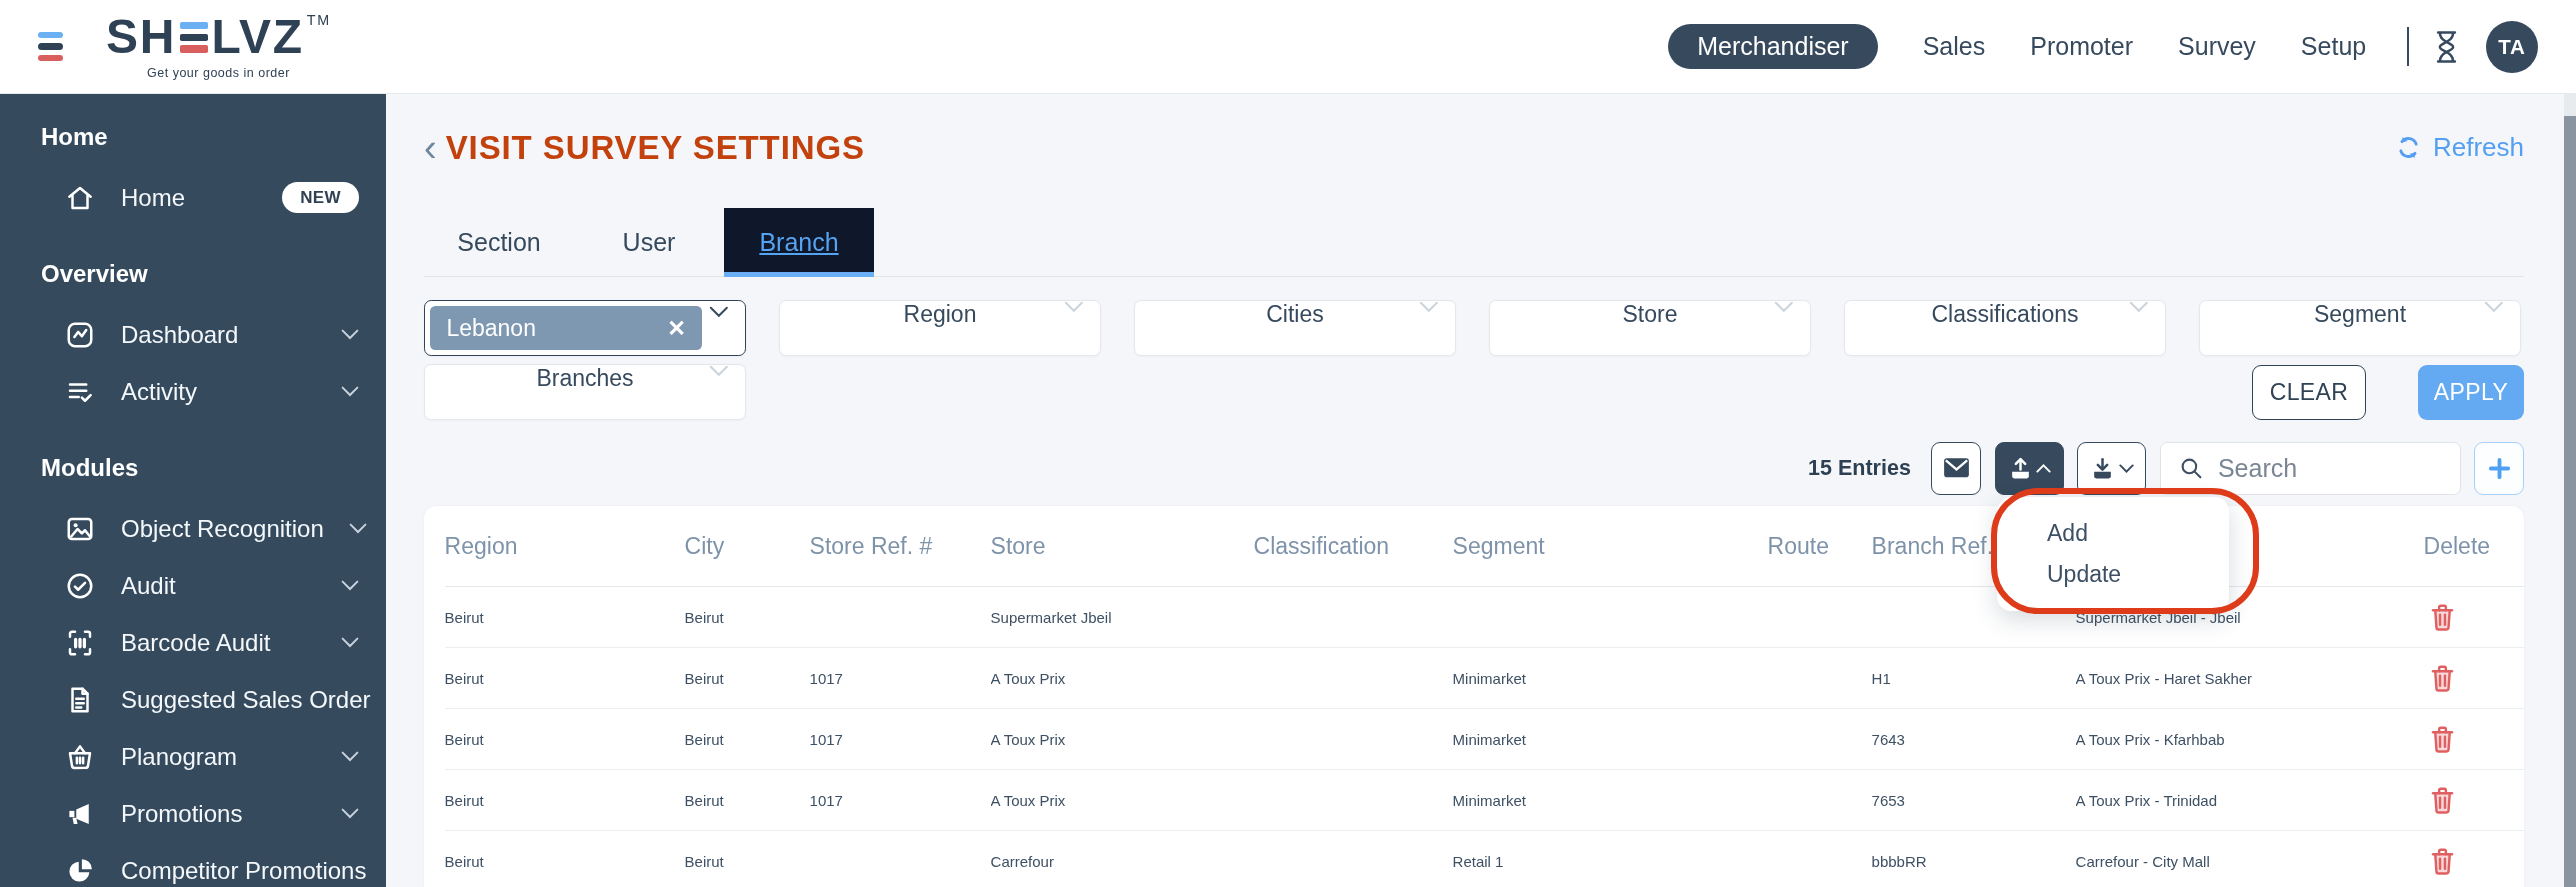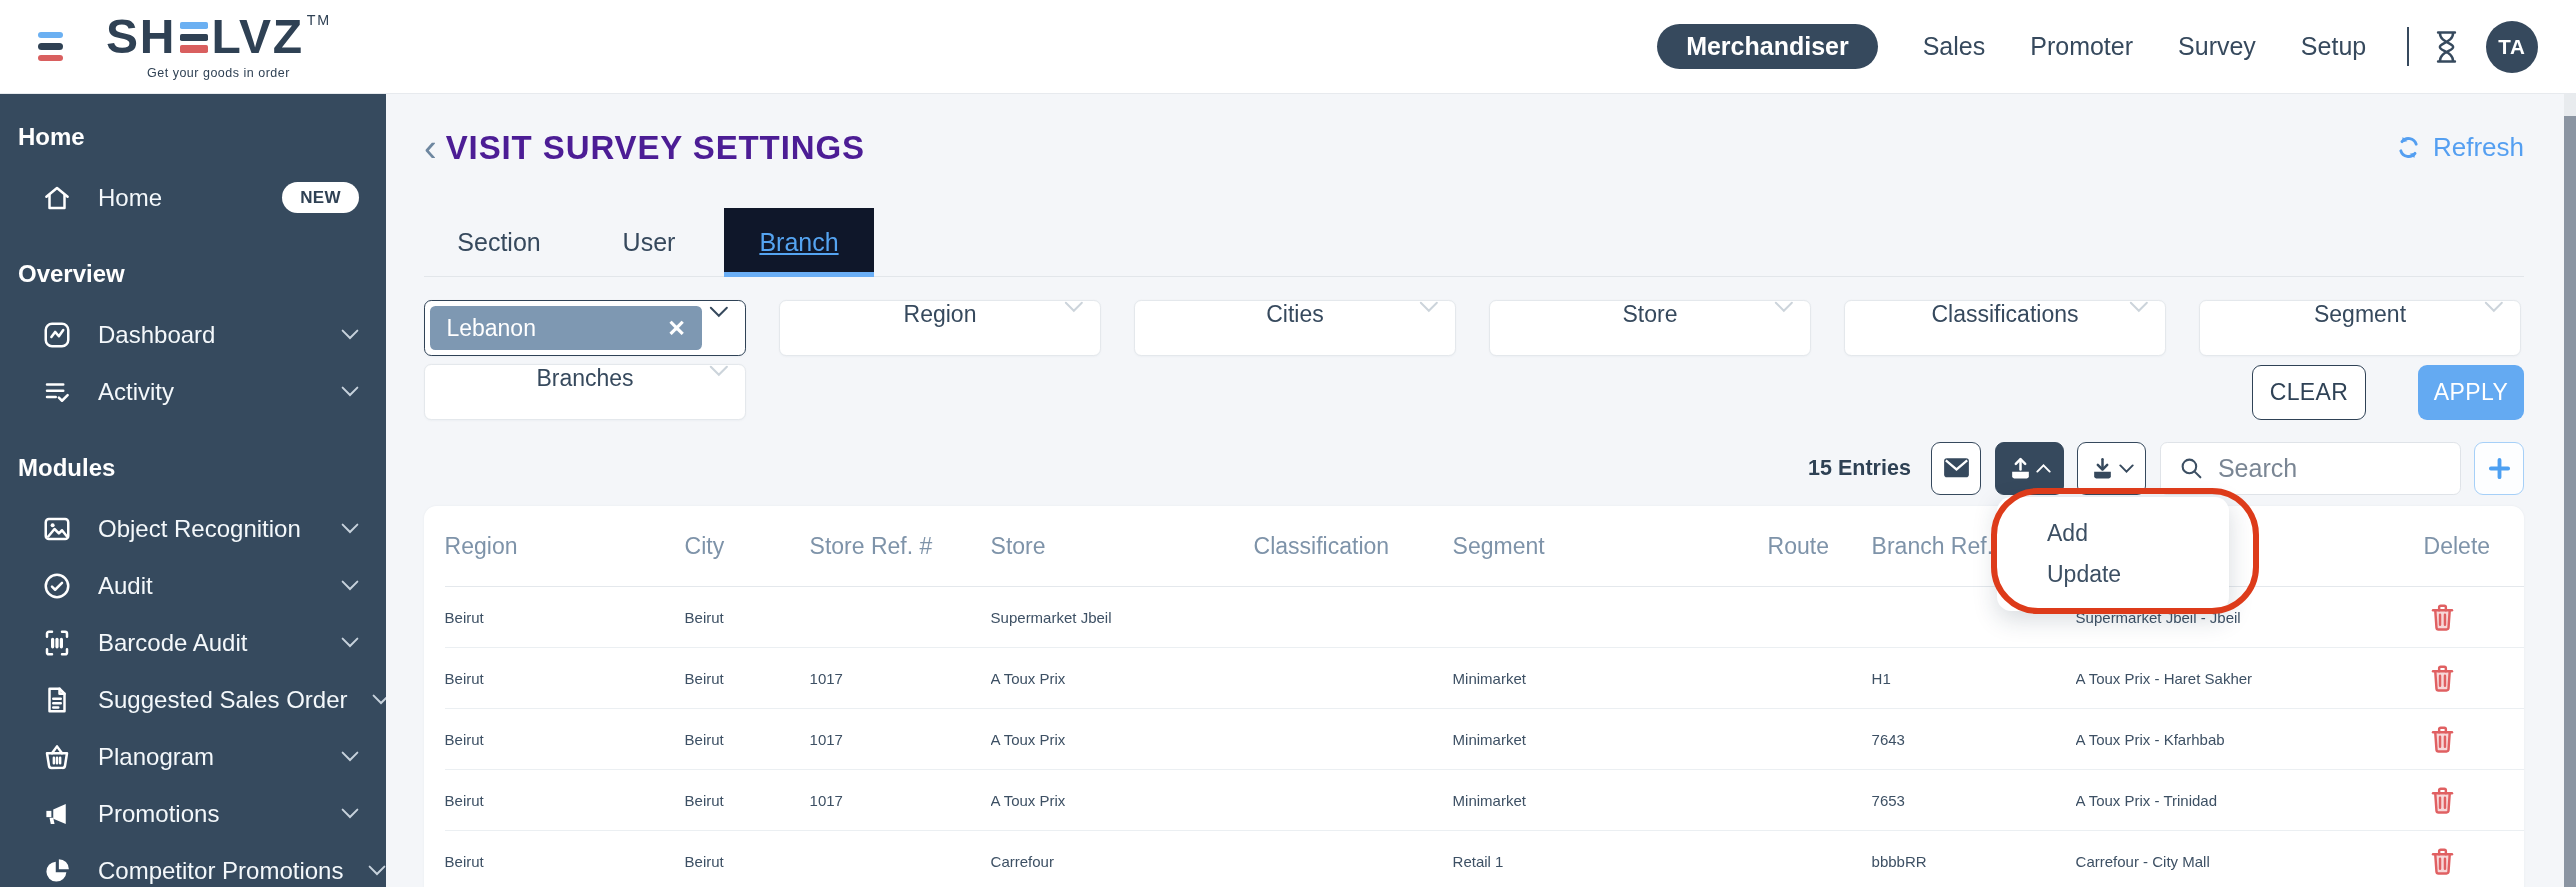--- a/index.html
+++ b/index.html
@@ -19,42 +19,42 @@
   .logo-row { display:flex; align-items:center; font-size:48px; font-weight:800; color:#2f4154; letter-spacing:1.8px; line-height:1; }
   .logo-e { display:inline-flex; flex-direction:column; gap:4.5px; margin:0 3.6px; }
   .logo-e i { width:28px; height:7.2px; border-radius:1.8px; display:block; }
   .logo-e .e1 { background:#6bb0f2; }
   .logo-e .e2 { background:#2f4154; }
   .logo-e .e3 { background:#d95f5f; }
   .logo-tm { font-size:14.3px; font-weight:400; color:#2f4154; margin-left:2.7px; align-self:flex-start; }
   .tagline { font-size:12.5px; color:#2f4154; margin-top:4.5px; letter-spacing:0.5px; text-align:center; }
   .topnav { margin-left:auto; display:flex; align-items:center; gap:45px; font-size:25px; font-weight:500; color:#36495d; }
   .nav-item { cursor:pointer; }
-  .nav-item.active { background:#36495d; color:#fff; padding:8px 29px; border-radius:23px;font-weight:bold; }
+  .nav-item.active { background:#36495d; color:#fff; padding:8px 29px; border-radius:23px; }
   .top-divider { width:1.8px; height:39px; background:#36495d; margin:0 23px 0 41px; }
   .hourglass { color:#36495d; display:flex; align-items:center; }
   .avatar { width:52px; height:52px; border-radius:50%; background:#36495d; color:#fff; font-size:20.6px; font-weight:700;
             display:flex; align-items:center; justify-content:center; margin-left:25px; letter-spacing:0.9px; cursor:pointer; }
 
   
   .sidebar { position:absolute; top:94px; left:0; width:386px; bottom:0; background:#364a5e; color:#fff;
              padding-top:29px; overflow:hidden; z-index:10; }
   .side-section-header { padding:0 18px; font-size:24px; font-weight:700; margin-bottom:18px; }
-  .side-section { margin-bottom:34px; }
+  .side-section { margin-bottom:34px;padding-left:23px; }
   .side-item { height:57px; display:flex; align-items:center; padding:0 27px 0 41px; gap:25px; cursor:pointer; font-size:24px; }
   .side-item .icon { width:32px; height:32px; display:flex; align-items:center; justify-content:center; color:#fff; flex:none; }
   .side-item .label { flex:1; color:#f4f8fb; white-space:nowrap; }
   .badge { background:#fff; color:#2f4154; font-size:17px; font-weight:700; padding:5.4px 18px; border-radius:894px; letter-spacing:0.4px; }
   .side-chevron { color:#c7d2dc; display:flex; }
 
   
   .content { position:absolute; left:386px; top:94px; right:0; bottom:0; padding:0 52px 0 38px; overflow:hidden; }
   .title-row { margin-top:32px; display:flex; align-items:center; height:43px; }
   .back { font-size:38px; color:#6e87a0; font-weight:400; margin-right:9px; line-height:36px; cursor:pointer; }
-  .page-title { font-size:33px; font-weight:700; color:#4c1d95; letter-spacing:0.9px; }
+  .page-title { font-size:33px; font-weight:700; color:#c2410c; letter-spacing:0.9px; }
   .refresh { margin-left:auto; display:flex; align-items:center; gap:10.7px; color:#549ff1; font-size:26px; cursor:pointer; }
 
   .tabs { margin-top:39px; display:flex; border-bottom:0.9px solid #e2e6ea; height:69px; }
   .tab { width:150px; display:flex; align-items:center; justify-content:center; font-size:25px; color:#36495d;
          cursor:pointer; position:relative; }
   .tab.active { background:#0f172a; color:#55a4f1;text-decoration:underline; }
   .tab.active::after { content:""; position:absolute; left:0; right:0; bottom:-0.9px; height:4.5px; background:#6aaef5; }
 
   .filters { margin-top:23px; display:flex; gap:33px; }
   .filters-row2 { margin-top:8px; display:flex; gap:52px; align-items:center; }

